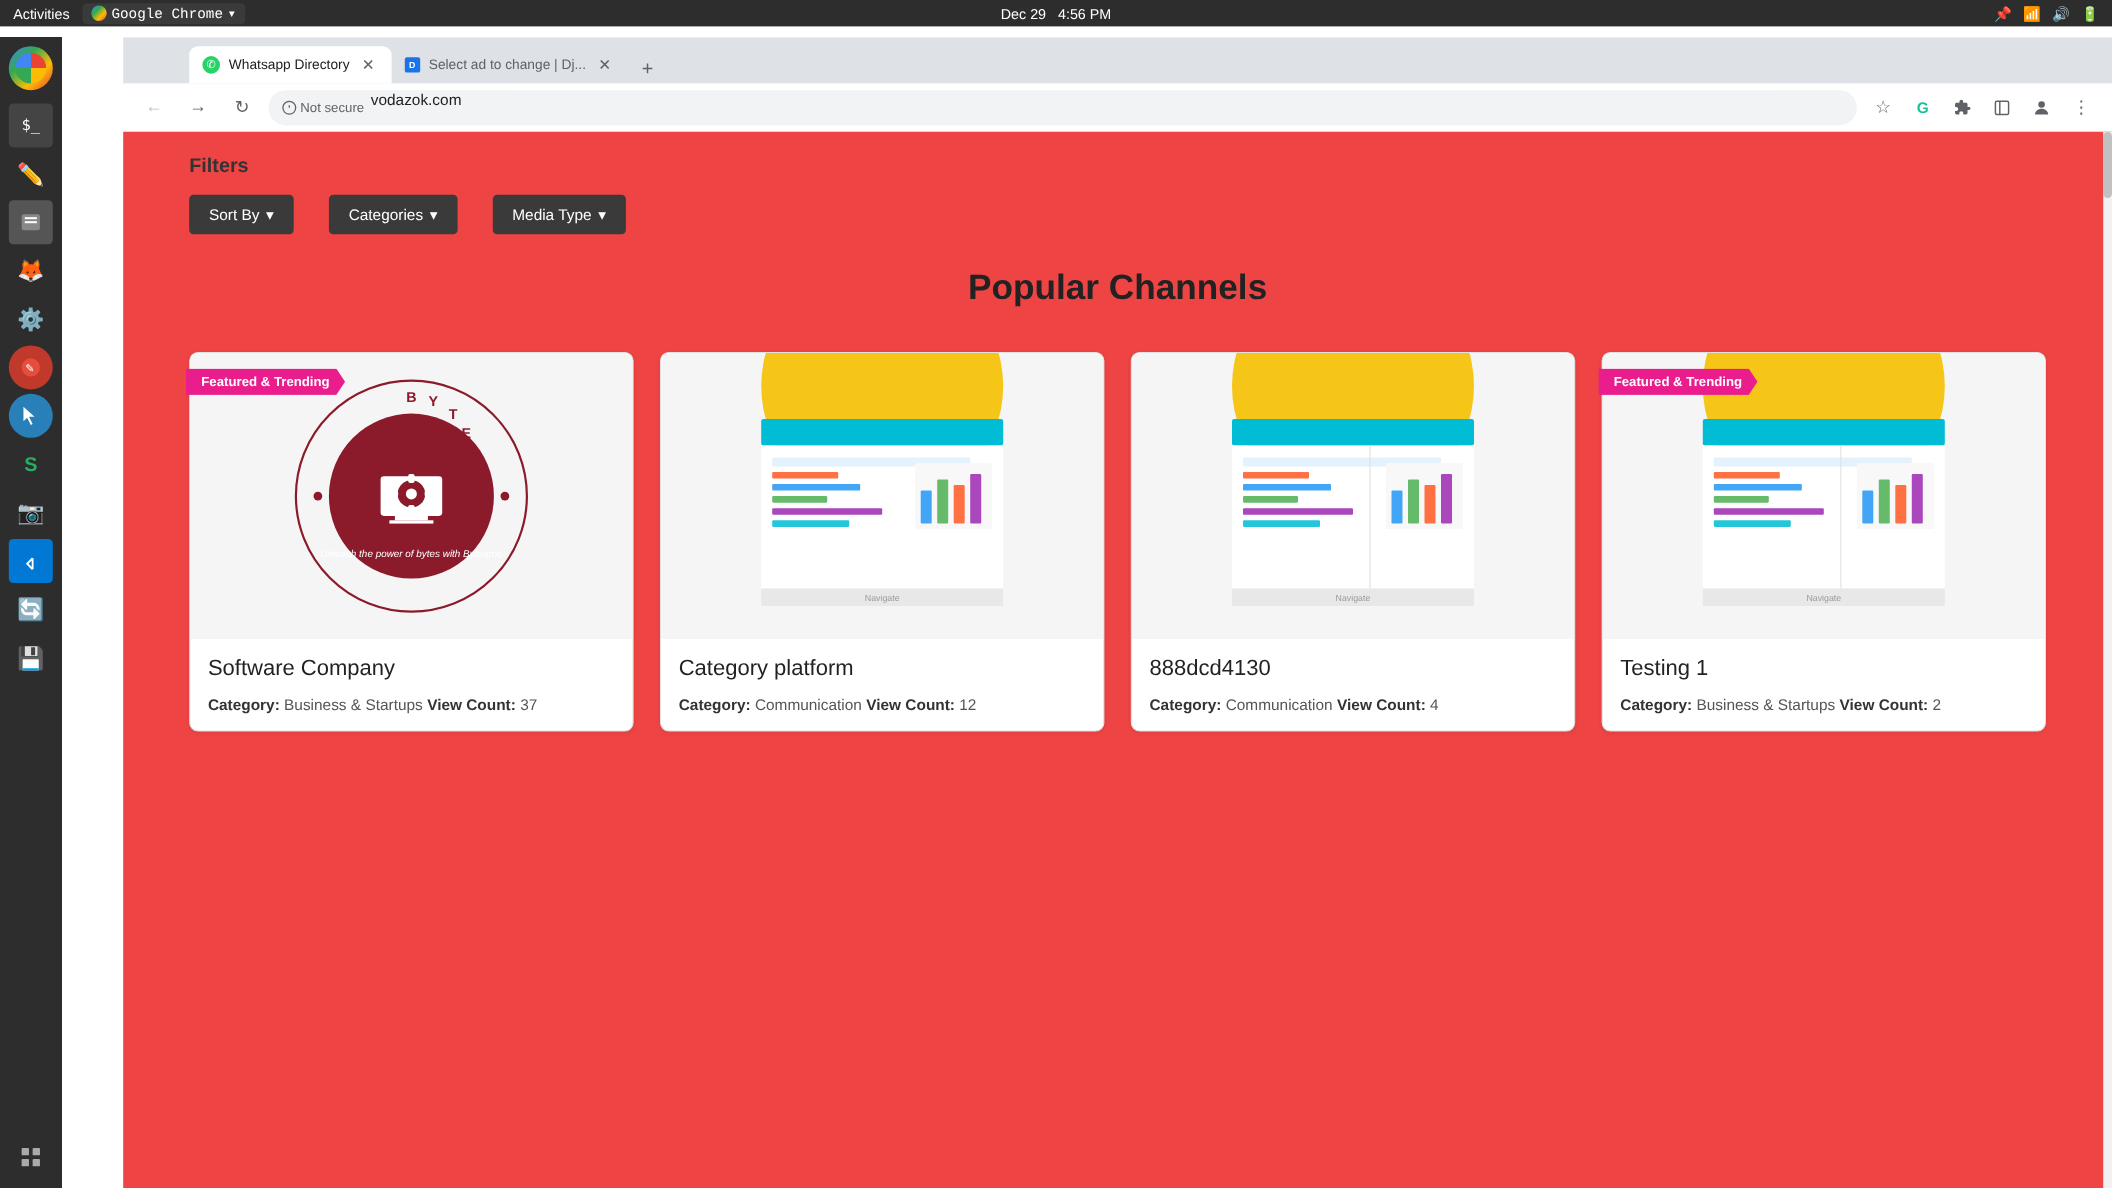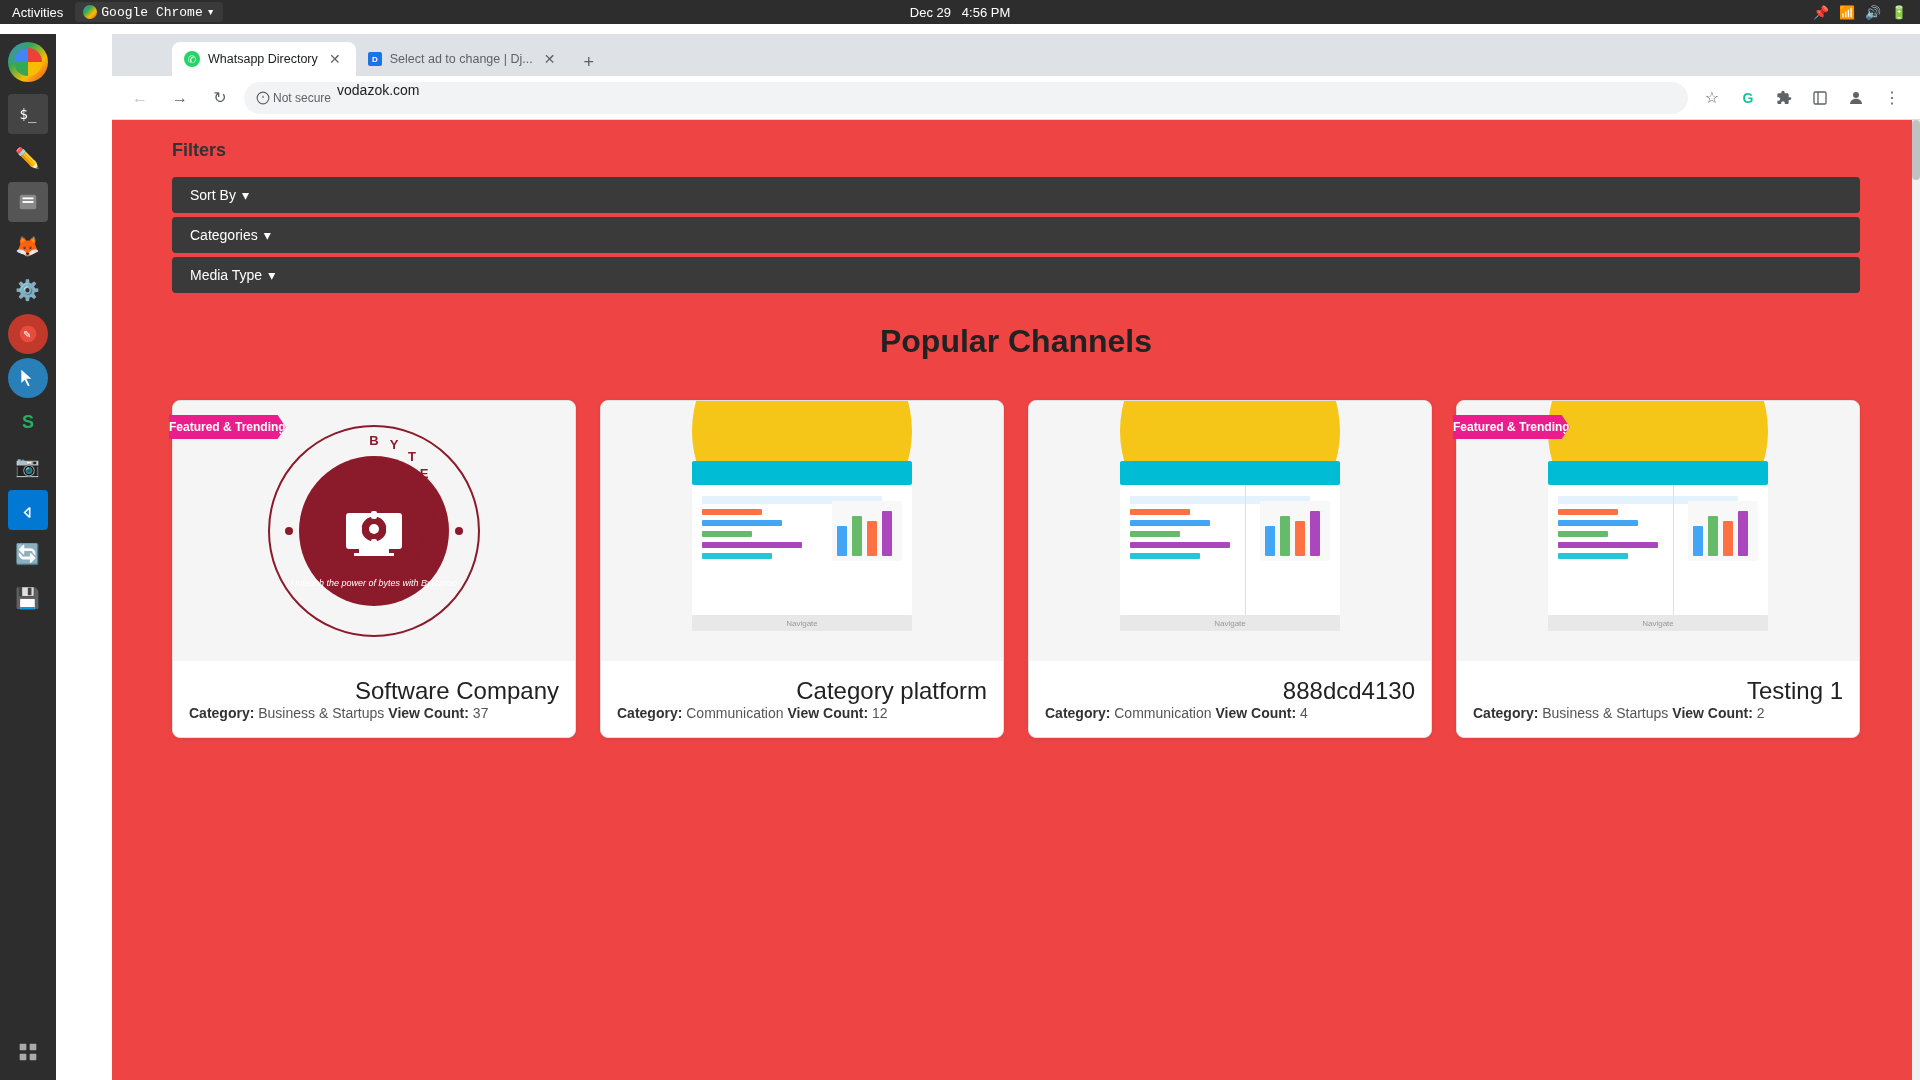--- a/index.html
+++ b/index.html
@@ -120,21 +120,21 @@
     .page-area {
       background: #ef4444;
       overflow-y: auto;
       height: calc(1080px - 34px - 42px - 44px);
       padding: 20px 60px;
     }
 
     
     .filters-section { margin-bottom: 20px; }
     .filters-title { font-size: 18px; font-weight: 600; color: #333; margin-bottom: 16px; }
-    .filter-buttons { display: flex; gap: 4px; flex-wrap: wrap; flex-direction: column; }
+    .filter-buttons { display: flex; gap: 32px; flex-wrap: wrap; }
     .filter-btn {
       background: #3a3a3a;
       color: #fff;
       border: none;
       border-radius: 4px;
       padding: 10px 18px;
       font-size: 14px;
       cursor: pointer;
       display: flex;
       align-items: center;
@@ -168,45 +168,46 @@
     }
 
     .featured-badge {
       position: absolute;
       top: 14px;
       left: -4px;
       background: #e91e8c;
       color: #fff;
       font-size: 12px;
       font-weight: 600;
-      padding: 5px 0;
+      padding: 5px 14px;
       clip-path: polygon(0 0, calc(100% - 8px) 0, 100% 50%, calc(100% - 8px) 100%, 0 100%);
       z-index: 2;
       white-space: nowrap;
     }
 
     .card-image {
       width: 100%;
       height: 260px;
       background: #f5f5f5;
       display: flex;
       align-items: center;
       justify-content: center;
       overflow: hidden;
       border-radius: 8px 8px 0 0;
     }
 
     .card-info {
       padding: 16px;
     }
     .card-name {
-      text-align: right;
-      font-size: 24px;
+      text-align: left;
+      font-size: 20px;
       font-weight: 500;
       color: #222;
+      margin-bottom: 12px;
     }
     .card-meta {
       display: flex;
       flex-direction: row;
       gap: 4px;
     }
     .meta-line {
       font-size: 14px;
       color: #555;
     }

